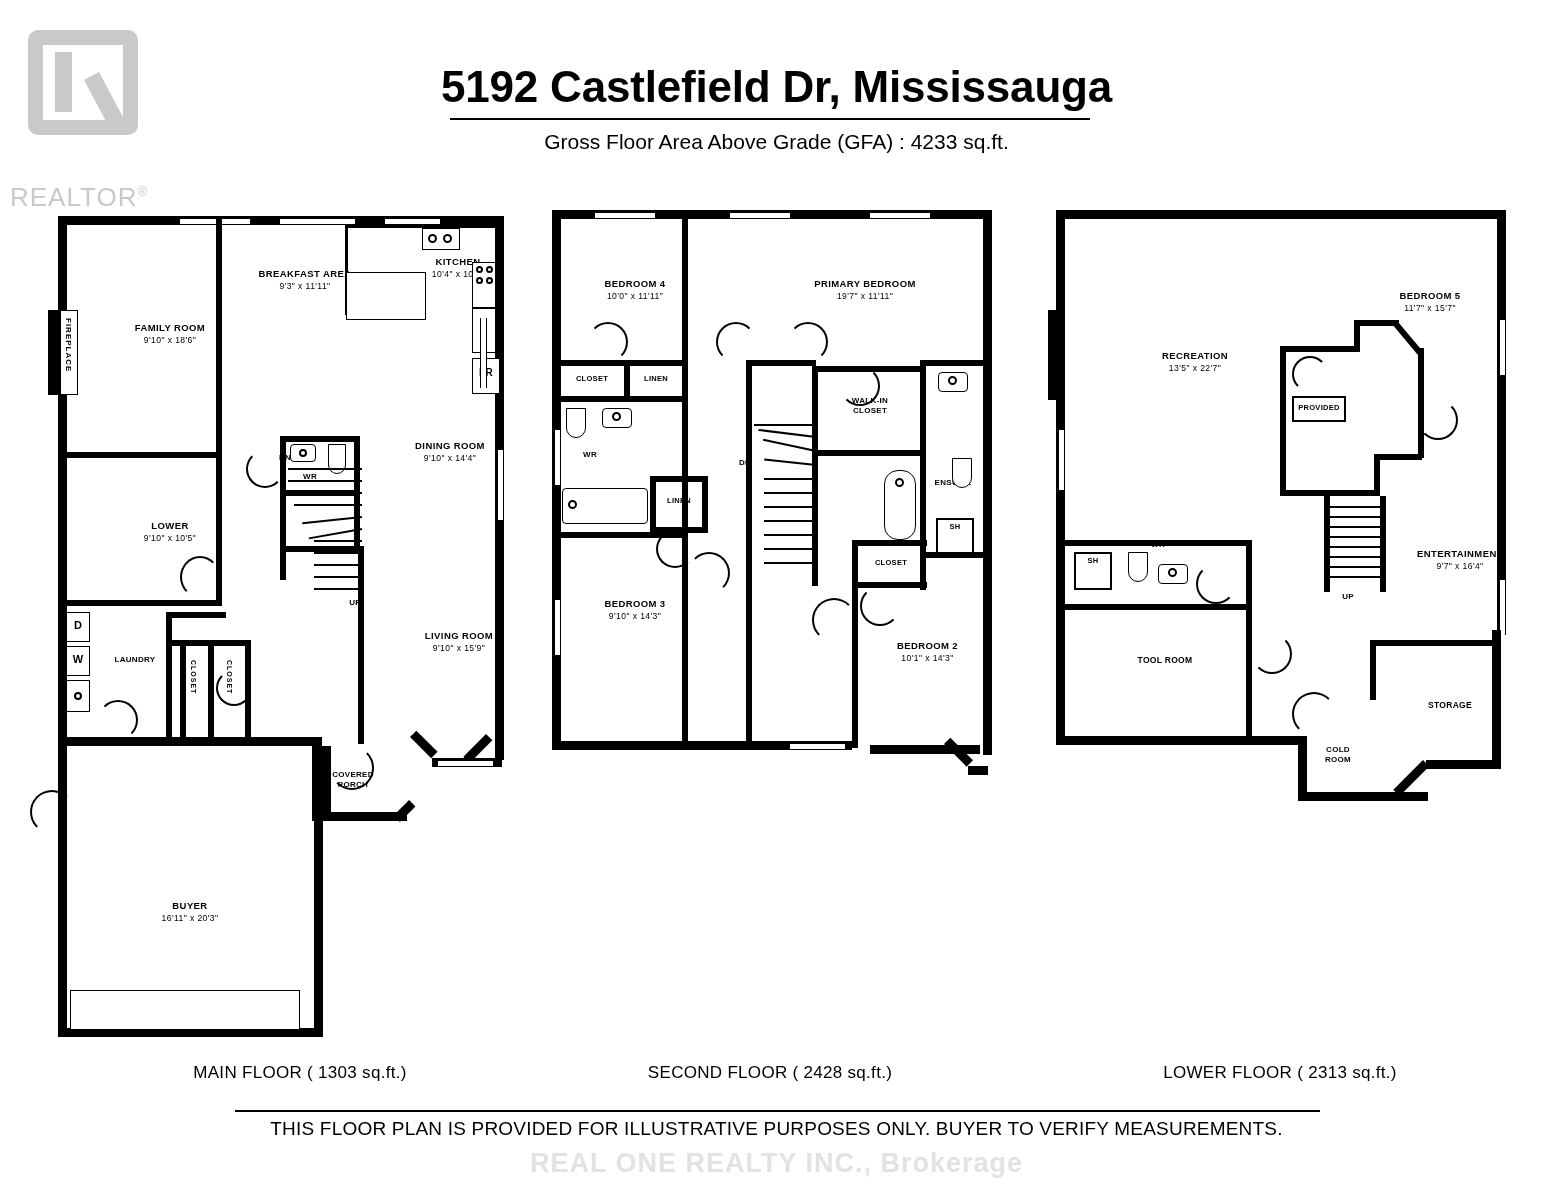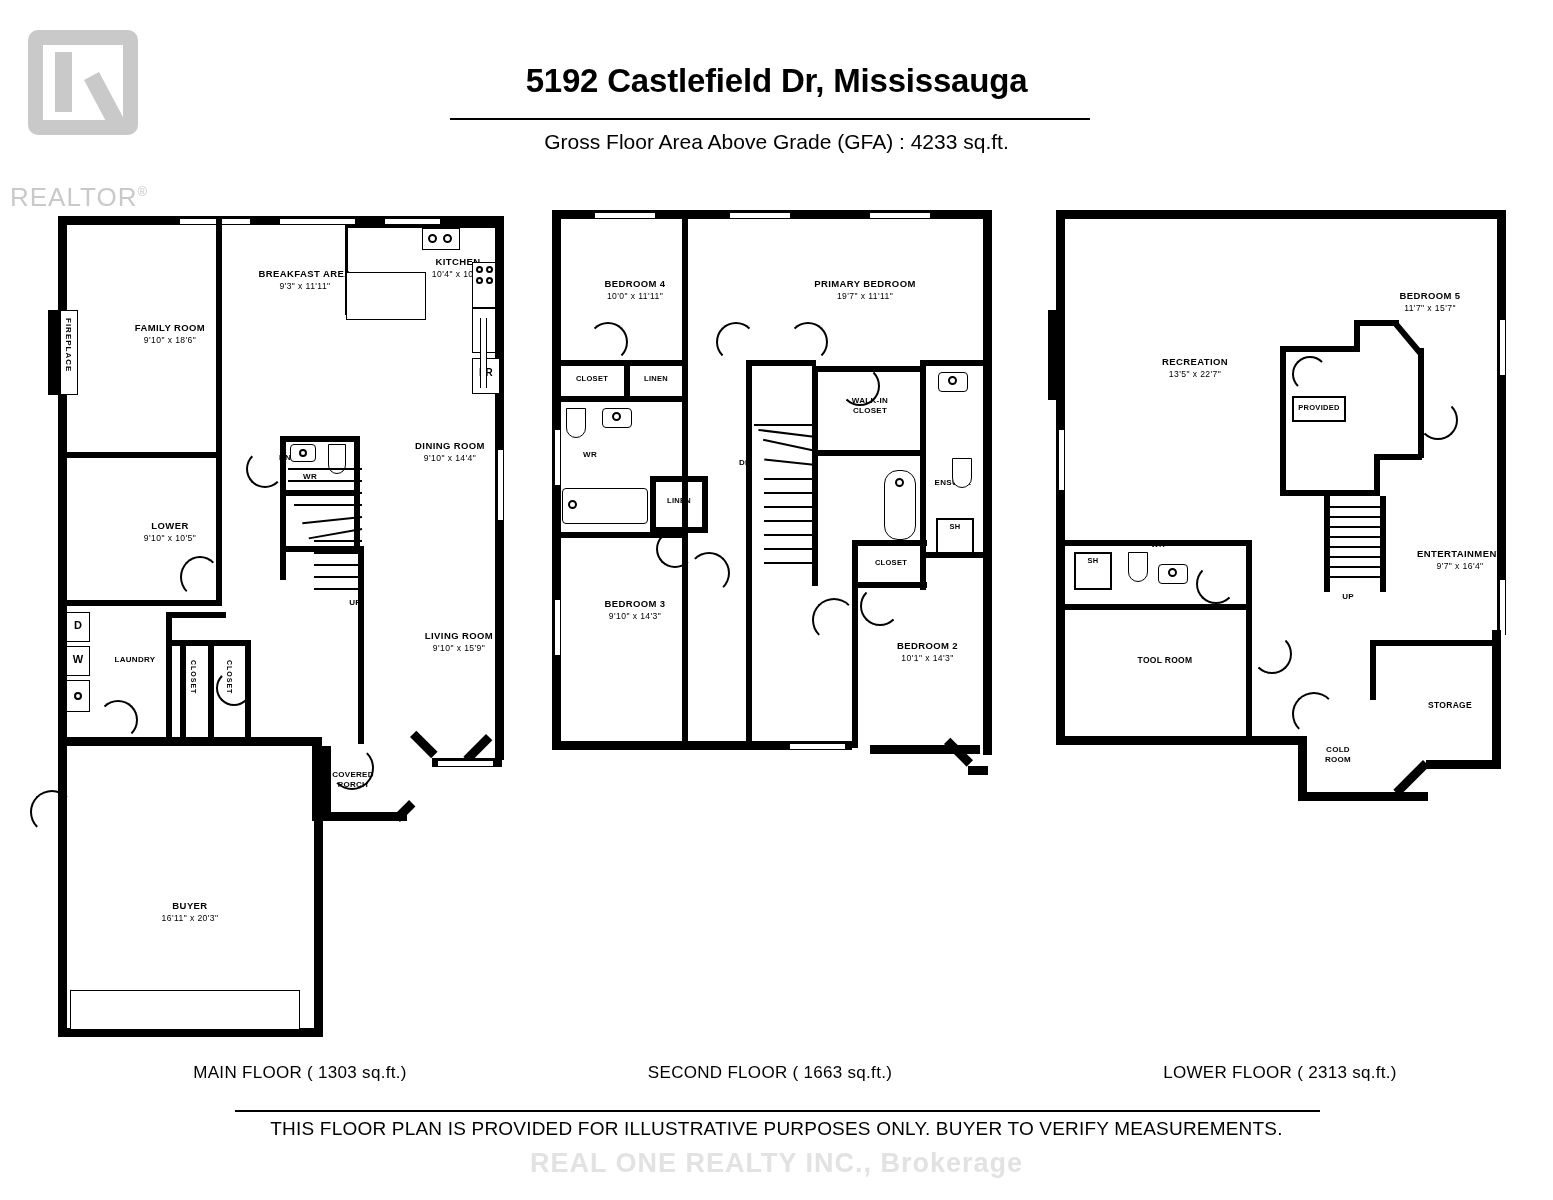--- a/index.html
+++ b/index.html
@@ -6,21 +6,21 @@
   body{width:1553px;height:1200px;position:relative;font-family:"Liberation Sans",sans-serif;color:#000;overflow:hidden;}
 
   
   #realtor-logo{position:absolute;left:10px;top:22px;width:180px;height:180px;}
   #realtor-logo .rbox{position:absolute;left:18px;top:8px;width:110px;height:105px;border:15px solid #c9c9c9;border-radius:10px;box-sizing:border-box;}
   #realtor-logo .rleg{position:absolute;left:74px;top:58px;width:17px;height:62px;background:#c9c9c9;transform:rotate(-28deg);transform-origin:top left;}
   #realtor-logo .rstem{position:absolute;left:45px;top:30px;width:17px;height:60px;background:#c9c9c9;}
   #realtor-logo .rword{position:absolute;left:0px;top:160px;font-size:26px;letter-spacing:1px;color:#c9c9c9;font-family:"Liberation Sans",sans-serif;font-weight:400;}
   #realtor-logo .rreg{font-size:13px;vertical-align:super;}
 
-  #title{position:absolute;left:0;top:62px;width:1553px;text-align:center;font-size:33px;font-weight:bold;letter-spacing:-.2px;}
+  #title{position:absolute;left:0;top:62px;width:1553px;text-align:center;font-size:44px;font-weight:bold;letter-spacing:-.2px;}
   #title-rule{position:absolute;left:450px;top:118px;width:640px;height:2px;background:#000;}
   #subtitle{position:absolute;left:0;top:130px;width:1553px;text-align:center;font-size:21px;}
 
   
   .plan{position:absolute;}
   .w{position:absolute;background:#000;}     
   .thin{position:absolute;background:#000;}  
   .room{position:absolute;text-align:center;font-size:9.5px;line-height:12px;letter-spacing:.4px;font-weight:bold;}
   .room .dim{font-weight:normal;font-size:8.6px;}
   .lbl{position:absolute;text-align:center;font-size:8px;font-weight:bold;letter-spacing:.3px;line-height:10px;}
@@ -311,21 +311,21 @@
   <div class="w" style="left:16px;top:10px;width:450px;height:9px;"></div>
   <div class="w" style="left:16px;top:10px;width:9px;height:535px;"></div>
   <div class="w" style="left:457px;top:10px;width:9px;height:420px;"></div>
   <div class="w" style="left:16px;top:536px;width:250px;height:9px;"></div>
   <div class="w" style="left:258px;top:536px;width:9px;height:65px;"></div>
   <div class="w" style="left:258px;top:592px;width:130px;height:9px;"></div>
 
   <div class="w" style="left:8px;top:110px;width:12px;height:90px;"></div>
   <div class="thin" style="left:18px;top:230px;width:5px;height:60px;background:#fff;border-left:1px solid #000;border-right:1px solid #000;"></div>
 
-  <div class="room" style="left:90px;top:150px;width:130px;margin-top:6px;">
+  <div class="room" style="left:90px;top:150px;width:130px;">
     <span>RECREATION</span><br>
     <span class="dim">13'5" x 22'7"</span>
   </div>
 
   <div class="box" style="left:252px;top:196px;width:54px;height:26px;"></div>
   <div class="lbl" style="left:252px;top:203px;width:54px;font-size:7.5px;">PROVIDED</div>
 
   <div class="room" style="left:330px;top:90px;width:120px;">
     <span>BEDROOM 5</span><br>
     <span class="dim">11'7" x 15'7"</span>
@@ -385,17 +385,17 @@
 
   <div class="w" style="left:330px;top:440px;width:128px;height:6px;"></div>
   <div class="w" style="left:330px;top:440px;width:6px;height:60px;"></div>
   <div class="w" style="left:386px;top:560px;width:75px;height:9px;"></div>
   <div class="w" style="left:452px;top:430px;width:9px;height:135px;"></div>
   <div class="w" style="left:383px;top:560px;width:9px;height:42px;transform:rotate(45deg);transform-origin:top left;"></div>
   <div class="lbl" style="left:370px;top:500px;width:80px;font-size:8.5px;">STORAGE</div>
 </div>
 
 <div class="floorcap" style="left:60px;top:1063px;width:480px;">MAIN FLOOR ( 1303 sq.ft.)</div>
-<div class="floorcap" style="left:530px;top:1063px;width:480px;">SECOND FLOOR ( 1663 sq.ft.)</div>
+<div class="floorcap" style="left:530px;top:1063px;width:480px;">SECOND FLOOR ( 2428 sq.ft.)</div>
 <div class="floorcap" style="left:1040px;top:1063px;width:480px;">LOWER FLOOR ( 2313 sq.ft.)</div>
 <div id="disclaim-rule"></div>
 <div id="disclaimer">THIS FLOOR PLAN IS PROVIDED FOR ILLUSTRATIVE PURPOSES ONLY. BUYER TO VERIFY MEASUREMENTS.</div>
 <div id="watermark">REAL ONE REALTY INC., Brokerage</div>
 
 </body></html>

